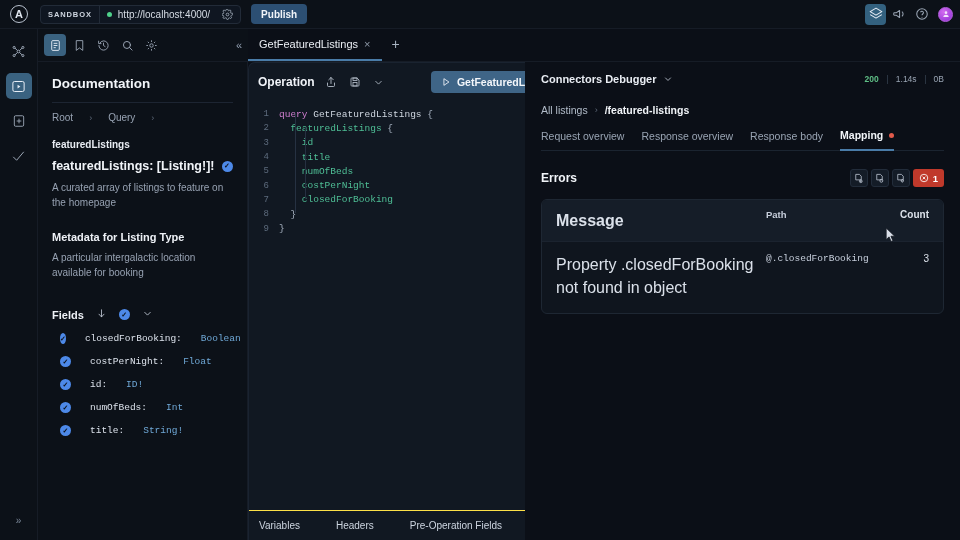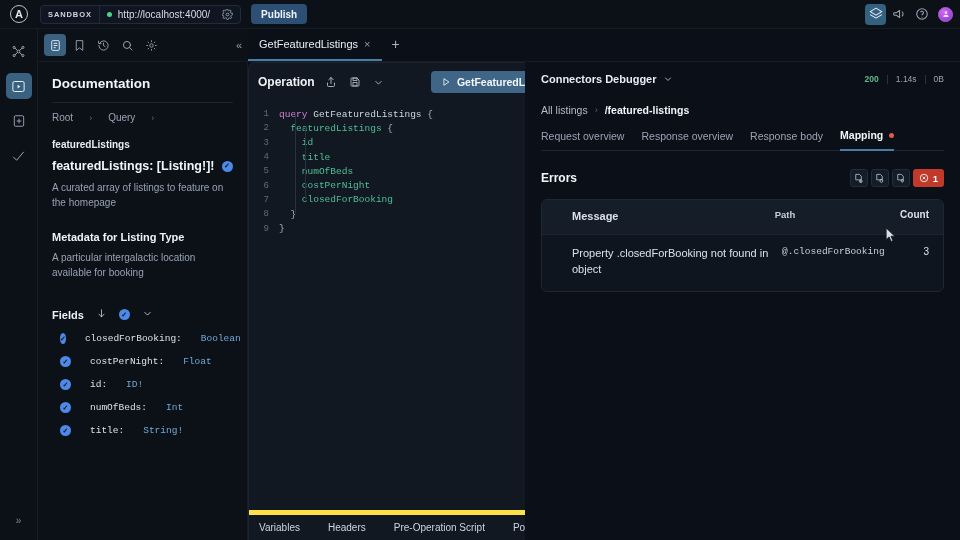--- a/index.html
+++ b/index.html
@@ -150,22 +150,22 @@
   .lnum { width: 30px; text-align: right; padding-right: 10px; color: #5d6b7d; font-size: 9px; }
   .ctext { white-space: pre; }
   .k-kw { color: #d07fd0; }
   .k-name { color: #cfd6e0; }
   .k-field { color: #4fbf96; }
   .k-brace { color: #a8b3c2; }
   .guide { position: absolute; background: #263142; width: 1px; }
   .ellipsis-btn { position: absolute; right: 9px; top: 8px; color: #8b96a6; font-size: 11px; letter-spacing: 1px; }
   .robot-btn { position: absolute; right: 12px; bottom: 8px; }
   .op-tabs {
-    height: 30px; border-top: 5px solid #fde047; display: flex; align-items: center;
-    padding-left: 10px; gap: 28px; overflow: hidden;
+    height: 30px; border-top: 1px solid #fde047; display: flex; align-items: center;
+    padding-left: 10px; gap: 36px; overflow: hidden;
   }
   .op-tab { font-size: 10px; color: #cdd5e0; white-space: nowrap; }
 
   
   .dbg { position: absolute; left: 525px; top: 62px; width: 435px; height: 478px; background: #0b0f17; padding: 0 16px; }
   .dbg-head { height: 34px; display: flex; align-items: center; gap: 6px; }
   .dbg-title { font-size: 11px; font-weight: bold; color: #e9edf3; }
   .dbg-meta { margin-left: auto; display: flex; align-items: center; font-size: 8.5px; color: #9aa5b4; }
   .dbg-meta .status { color: #5fbf86; font-weight: bold; }
   .dbg-meta .divider { width: 1px; height: 9px; background: #2a3441; margin: 0 8px; }
@@ -186,21 +186,21 @@
   .err-count {
     height: 18px; padding: 0 6px; background: #c0392b; border-radius: 3px;
     display: flex; align-items: center; gap: 4px; font-size: 9.5px; font-weight: bold; color: #fff;
   }
   .err-table {
     margin-top: 12px; border: 1px solid #1e2733; border-radius: 6px;
     background: #0f151e; overflow: hidden;
   }
   .et-head { display: flex; background: #151d28; padding: 9px 14px; font-size: 10.5px; font-weight: bold; color: #eef1f6; }
   .et-row { display: flex; padding: 11px 14px 13px 14px; border-top: 1px solid #1b232f; }
-  .col-msg { width: 210px; font-size: 11px; line-height: 1.45; color: #dbe1ea; margin-left: 16px; }
+  .col-msg { width: 210px; font-size: 16px; line-height: 1.45; color: #dbe1ea; }
   .col-path { width: 130px; font-size: 9.5px; color: #c6cedb; }
   .col-count { flex: 1; text-align: right; font-size: 10px; color: #dbe1ea; }
   .et-head .col-count { text-align: right; }
 
   .cursor { position: absolute; left: 886px; top: 228px; pointer-events: none; }
 </style>
 </head>
 <body>
 
 <div class="topbar">
@@ -468,21 +468,21 @@
         <circle cx="9" cy="13.5" r="0.9" fill="#8b96a6" stroke="none"></circle>
         <circle cx="15" cy="13.5" r="0.9" fill="#8b96a6" stroke="none"></circle>
         <path d="M2.5 12v3M21.5 12v3"></path>
       </svg>
     </div>
   </div>
 
   <div class="op-tabs">
     <div class="op-tab">Variables</div>
     <div class="op-tab">Headers</div>
-    <div class="op-tab">Pre-Operation Script</div>
+    <div class="op-tab">Pre-Operation Fields</div>
     <div class="op-tab">Post-Ope</div>
   </div>
 </div>
 
 <div class="dbg">
   <div class="dbg-head">
     <span class="dbg-title">Connectors Debugger</span>
     <span>
       <svg width="10" height="10" viewBox="0 0 24 24" fill="none" stroke="#c2cad6" stroke-width="2" stroke-linecap="round">
         <polyline points="6 9.5 12 15.5 18 9.5"></polyline>

